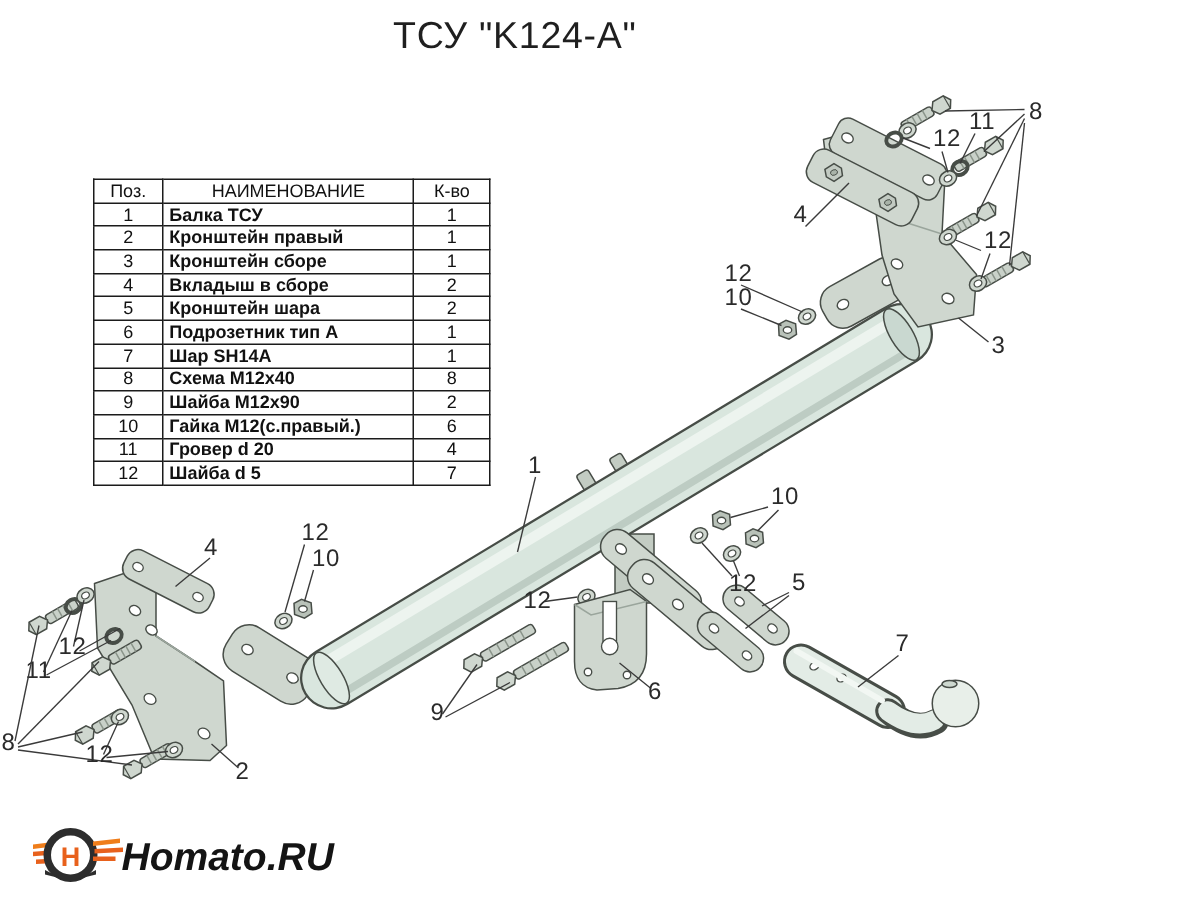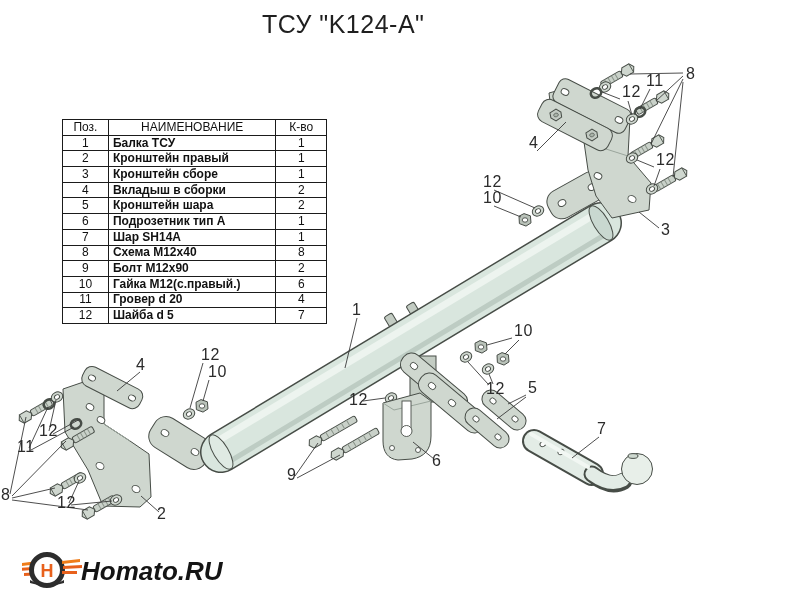--- a/index.html
+++ b/index.html
@@ -57,21 +57,21 @@
           <td class="name-col">Кронштейн правый</td>
           <td>1</td>
         </tr>
         <tr>
           <td>3</td>
           <td class="name-col">Кронштейн сборе</td>
           <td>1</td>
         </tr>
         <tr>
           <td>4</td>
-          <td class="name-col">Вкладыш в сборки</td>
+          <td class="name-col">Вкладыш в сборе</td>
           <td>2</td>
         </tr>
         <tr>
           <td>5</td>
           <td class="name-col">Кронштейн шара</td>
           <td>2</td>
         </tr>
         <tr>
           <td>6</td>
           <td class="name-col">Подрозетник тип А</td>
@@ -82,21 +82,21 @@
           <td class="name-col">Шар SH14A</td>
           <td>1</td>
         </tr>
         <tr>
           <td>8</td>
           <td class="name-col">Схема М12х40</td>
           <td>8</td>
         </tr>
         <tr>
           <td>9</td>
-          <td class="name-col">Болт М12х90</td>
+          <td class="name-col">Шайба М12х90</td>
           <td>2</td>
         </tr>
         <tr>
           <td>10</td>
           <td class="name-col">Гайка М12(с.правый.)</td>
           <td>6</td>
         </tr>
         <tr>
           <td>11</td>
           <td class="name-col">Гровер d 20</td>

